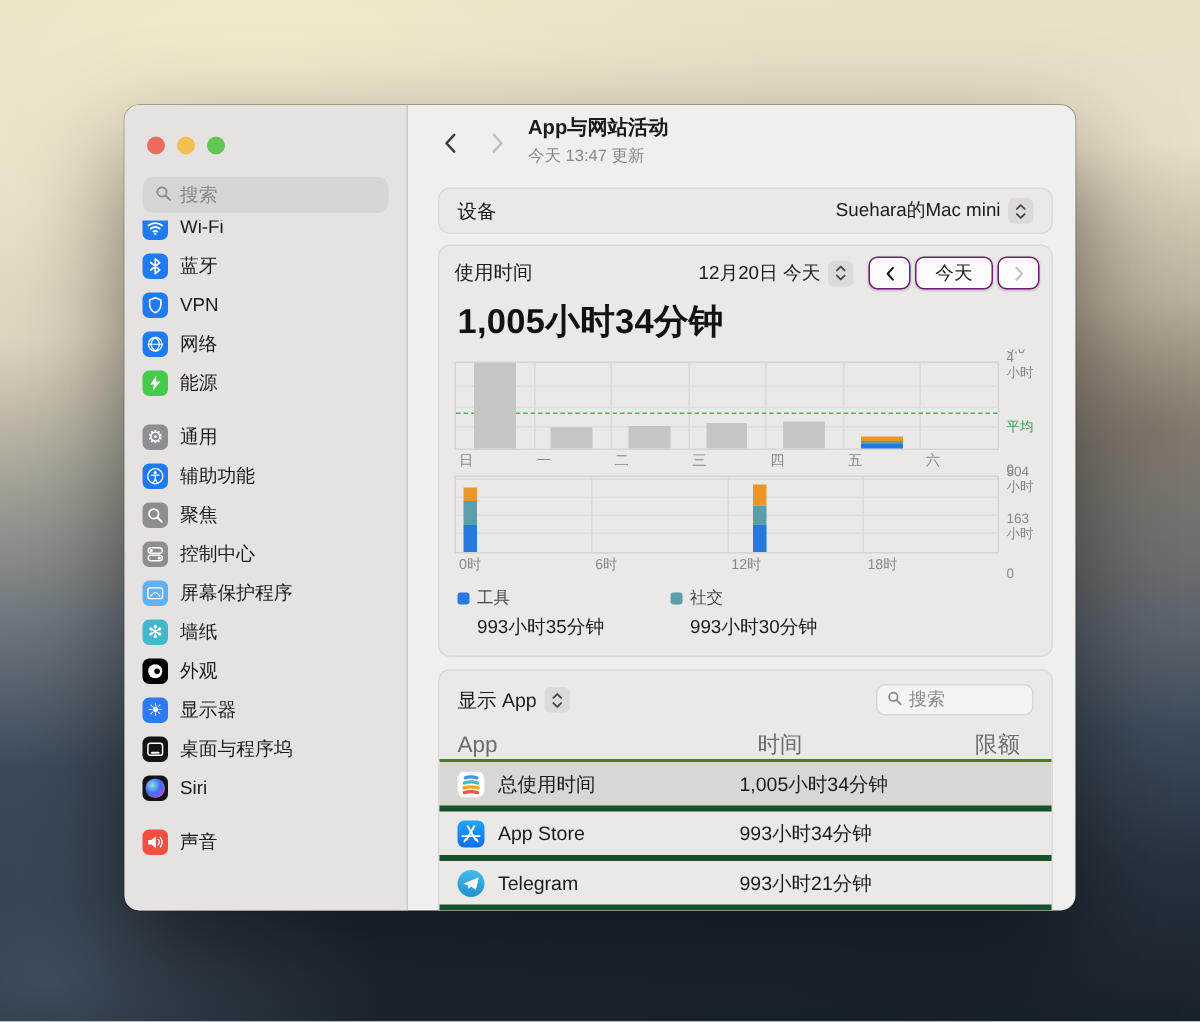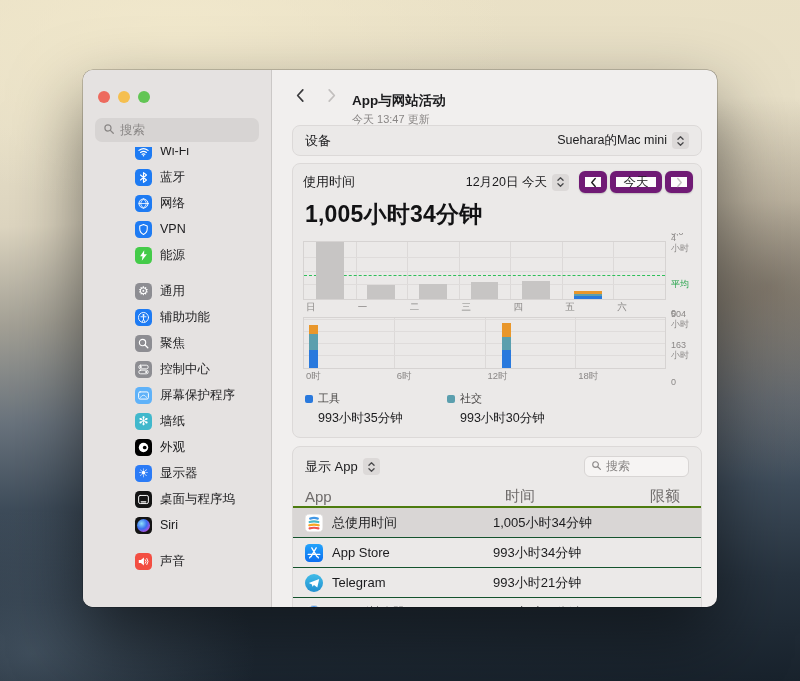--- a/index.html
+++ b/index.html
@@ -19,44 +19,44 @@
           box-shadow:0 0 0 .5px rgba(0,0,0,.35),0 30px 70px rgba(0,0,0,.5);}
   
   .sidebar{width:189px;box-sizing:border-box;background:#e5e2e1;border-right:1px solid #cbc8c7;
            display:flex;flex-direction:column;flex:none;}
   .traffic{display:flex;gap:8px;padding:21px 0 0 15px;}
   .dot{width:12px;height:12px;border-radius:50%;}
   .dot.r{background:#ed6a5e;}.dot.y{background:#f5bf4f;}.dot.g{background:#62c554;}
   .sb-search{margin:15px 12px 0;height:24px;border-radius:7px;background:#d7d4d3;
              display:flex;align-items:center;gap:5px;padding:0 8px;color:#8a8786;font-size:12.5px;}
   .sb-list-clip{flex:1;overflow:hidden;margin-top:5px;}
-  .sb-scroll{margin-top:-9px;padding-left:40px;}
+  .sb-scroll{margin-top:-9px;}
   .sb-item{height:26px;display:flex;align-items:center;gap:8px;padding:0 12px;font-size:12.5px;color:#1c1c1e;}
   .sb-group{margin-bottom:10px;}
   .app-ic{width:17px;height:17px;border-radius:4.5px;flex:none;display:flex;align-items:center;justify-content:center;overflow:hidden;}
   .app-ic .ch{color:#fff;font-size:11px;line-height:1;}
   .orb{width:13px;height:13px;border-radius:50%;
        background:radial-gradient(circle at 35% 35%, #8fe0f8, #3a6ff0 45%, #b94fe0 78%, #22307e);}
   
   .main{flex:1;display:flex;flex-direction:column;min-width:0;}
   .main-header{height:50px;position:relative;flex:none;}
   .navchev{position:absolute;top:13px;width:24px;height:24px;display:flex;align-items:center;justify-content:center;}
-  .title-block{position:absolute;left:80px;top:22px;}
+  .title-block{position:absolute;left:80px;top:6px;}
   .pg-title{font-size:13.5px;font-weight:bold;color:#1b1b1d;}
   .pg-sub{font-size:11px;color:#8a8786;margin-top:2px;}
   .scroll{flex:1;padding:5px 15px 0 20px;overflow:hidden;}
   .card{width:410px;box-sizing:border-box;background:#ebe9e8;border:1px solid #dcd9d8;border-radius:8px;}
   .row-flex{display:flex;align-items:center;justify-content:space-between;}
   #device-card{height:31px;padding:0 12px;display:flex;align-items:center;justify-content:space-between;}
   .lbl13{font-size:13px;color:#1b1b1d;}
   .dd{display:flex;align-items:center;gap:5px;font-size:12.5px;color:#1b1b1d;}
   .stepper{width:17px;height:17px;border-radius:4px;background:#dcd9d8;display:flex;align-items:center;justify-content:center;flex:none;}
   #usage-card{margin-top:7px;padding:7px 8px 10px 10px;}
   .usage-controls{display:flex;align-items:center;gap:10px;}
-  .btn{height:22px;border-radius:6px;background:#fdfcfc;border:6px solid #701a75;
+  .btn{height:22px;border-radius:6px;background:#fdfcfc;border:1px solid #701a75;
        box-shadow:0 .5px 1.5px rgba(0,0,0,.18);display:flex;align-items:center;justify-content:center;
        font-size:12.5px;color:#1b1b1d;box-sizing:border-box;}
   .btn.sq{width:28px;}
   .btn.today{width:52px;}
   .navgroup{display:flex;gap:3px;}
   .big-number{font-size:23px;font-weight:600;color:#121214;margin:6px 0 0 2px;letter-spacing:.2px;}
   
   .chart{display:flex;margin-top:11px;}
   .chart .left{flex:1;min-width:0;}
   .plot{position:relative;border:1px solid #d6d3d2;box-sizing:border-box;}
@@ -80,21 +80,21 @@
   .leg-sq{width:8px;height:8px;border-radius:2px;flex:none;}
   .leg-time{font-size:12.5px;color:#1b1b1d;margin:4px 0 0 13px;}
   
   #apps-card{margin-top:8px;padding-top:9px;}
   .apps-top{display:flex;align-items:center;justify-content:space-between;padding:0 12px;margin-bottom:9px;}
   .tbl-search{width:105px;height:21px;border-radius:6px;background:#f6f4f3;border:1px solid #d8d5d4;
               display:flex;align-items:center;gap:4px;padding:0 6px;box-sizing:border-box;color:#8a8786;font-size:12px;}
   .thead,.trow{display:grid;grid-template-columns:200px 133px 1fr;align-items:center;}
   .thead{height:20px;font-size:15px;color:#6f6c6b;border-bottom:2px solid #4d7c0f;gap:12px;}
   .thead .c1{padding-left:12px;}
-  .trow{height:29px;font-size:13px;color:#1b1b1d;border-bottom:1px solid #14532d;}
+  .trow{height:29px;font-size:13px;color:#1b1b1d;border-bottom:4px solid #14532d;}
   .trow:last-child{border-bottom:none;}
   .trow.sel{background:#d9d6d5;}
   .cell-app{display:flex;align-items:center;gap:9px;padding-left:12px;min-width:0;}
   .tic{width:18px;height:18px;border-radius:4.5px;flex:none;display:flex;align-items:center;justify-content:center;overflow:hidden;}
   .tic.round{border-radius:50%;}
 </style>
 </head>
 <body>
 <div class="bg"></div>
 
@@ -129,33 +129,33 @@
               <span class="app-ic" style="background: rgb(30, 123, 243);">
                 <svg viewBox="0 0 16 16" width="13" height="13">
                   <path d="M4.3 4.9 11.7 11 8 14V2l3.7 3L4.3 11.1" fill="none" stroke="#fff" stroke-linecap="round" stroke-linejoin="round" stroke-width="1.4"></path>
                 </svg>
               </span>
               <span>蓝牙</span>
             </div>
             <div class="sb-item">
               <span class="app-ic" style="background: rgb(30, 123, 243);">
                 <svg viewBox="0 0 16 16" width="13" height="13">
+                  <path d="M8 1.8 12.6 3.6v3.5c0 3.3-2 5.8-4.6 7-2.6-1.2-4.6-3.7-4.6-7V3.6Z" fill="none" stroke="#fff" stroke-linecap="round" stroke-linejoin="round" stroke-width="1.3"></path>
+                </svg>
+              </span>
+              <span>VPN</span>
+            </div>
+            <div class="sb-item">
+              <span class="app-ic" style="background: rgb(30, 123, 243);">
+                <svg viewBox="0 0 16 16" width="13" height="13">
                   <circle cx="8" cy="8" r="5.6" fill="none" stroke="#fff" stroke-linecap="round" stroke-linejoin="round" stroke-width="1.2"></circle>
                   <path d="M2.4 8h11.2M8 2.4c-4.5 3.3-4.5 7.9 0 11.2M8 2.4c4.5 3.3 4.5 7.9 0 11.2" fill="none" stroke="#fff" stroke-linecap="round" stroke-linejoin="round" stroke-width="1"></path>
                 </svg>
               </span>
               <span>网络</span>
-            </div>
-            <div class="sb-item">
-              <span class="app-ic" style="background: rgb(30, 123, 243);">
-                <svg viewBox="0 0 16 16" width="13" height="13">
-                  <path d="M8 1.8 12.6 3.6v3.5c0 3.3-2 5.8-4.6 7-2.6-1.2-4.6-3.7-4.6-7V3.6Z" fill="none" stroke="#fff" stroke-linecap="round" stroke-linejoin="round" stroke-width="1.3"></path>
-                </svg>
-              </span>
-              <span>VPN</span>
             </div>
             <div class="sb-item">
               <span class="app-ic" style="background: rgb(68, 203, 73);">
                 <svg viewBox="0 0 16 16" width="13" height="13">
                   <path d="M8.9 1.6 3.8 9h3L5.9 14.4 12.2 6.6H8.7Z" fill="#fff"></path>
                 </svg>
               </span>
               <span>能源</span>
             </div>
           </div>

